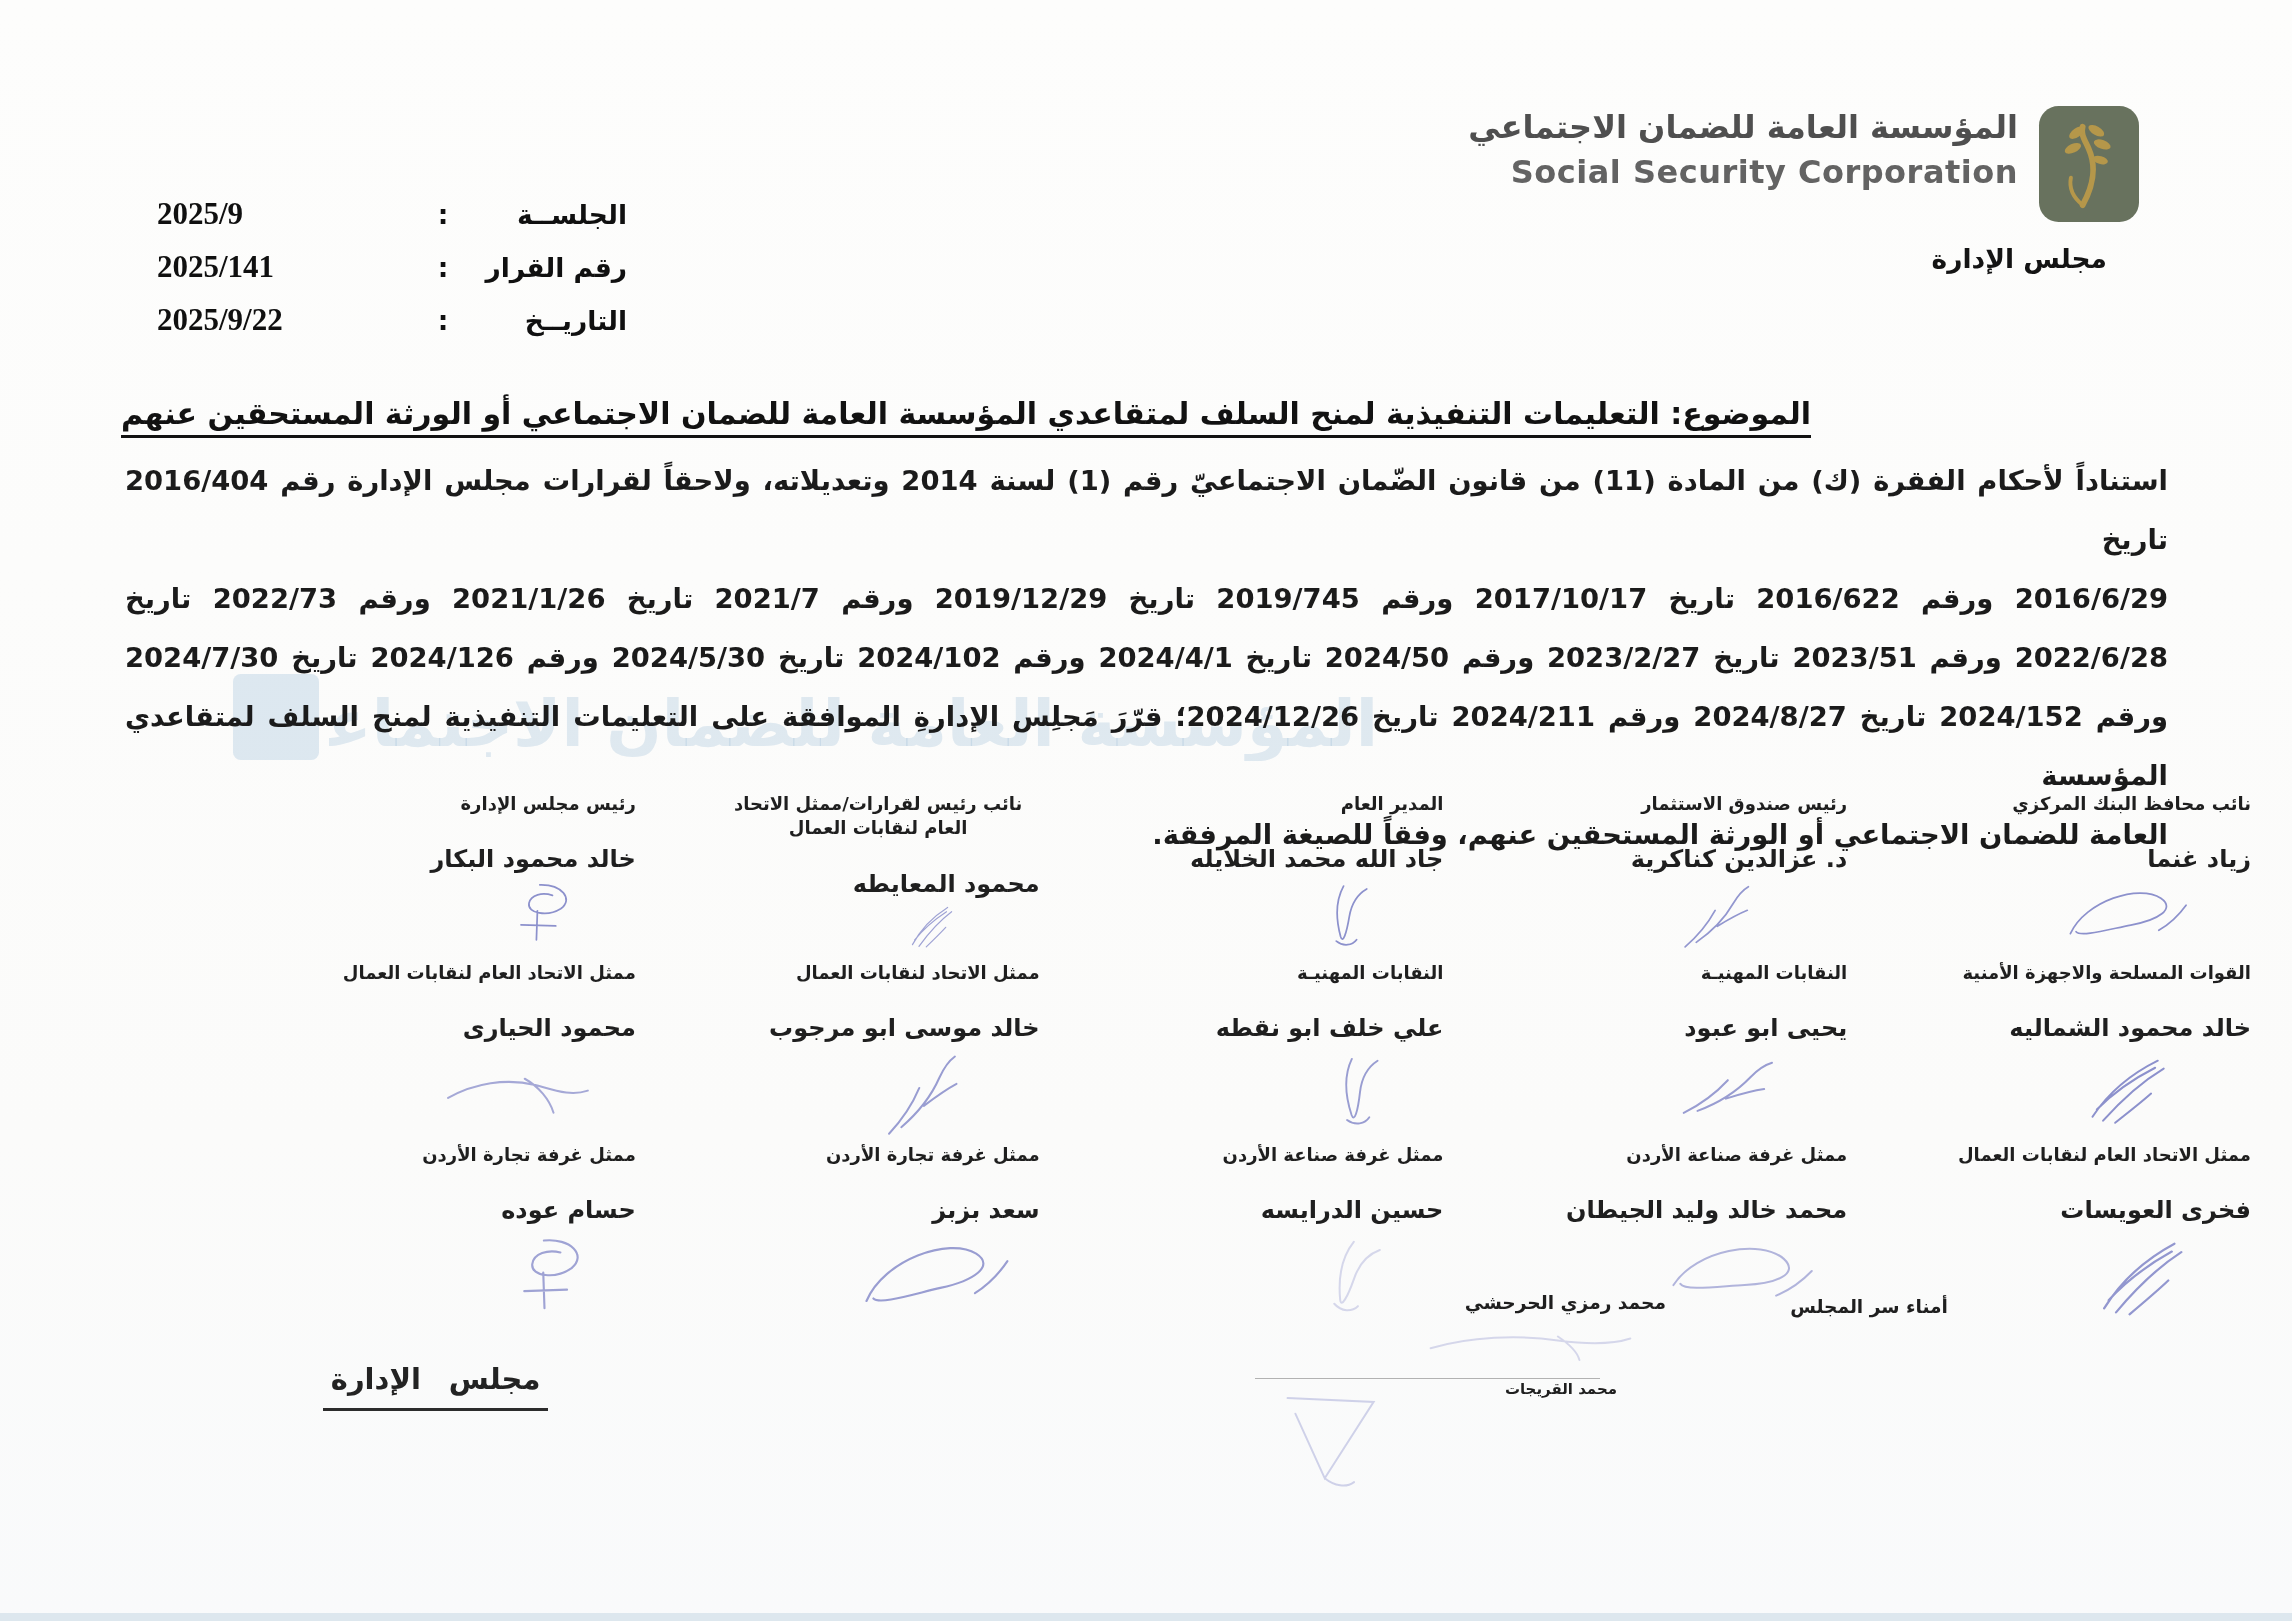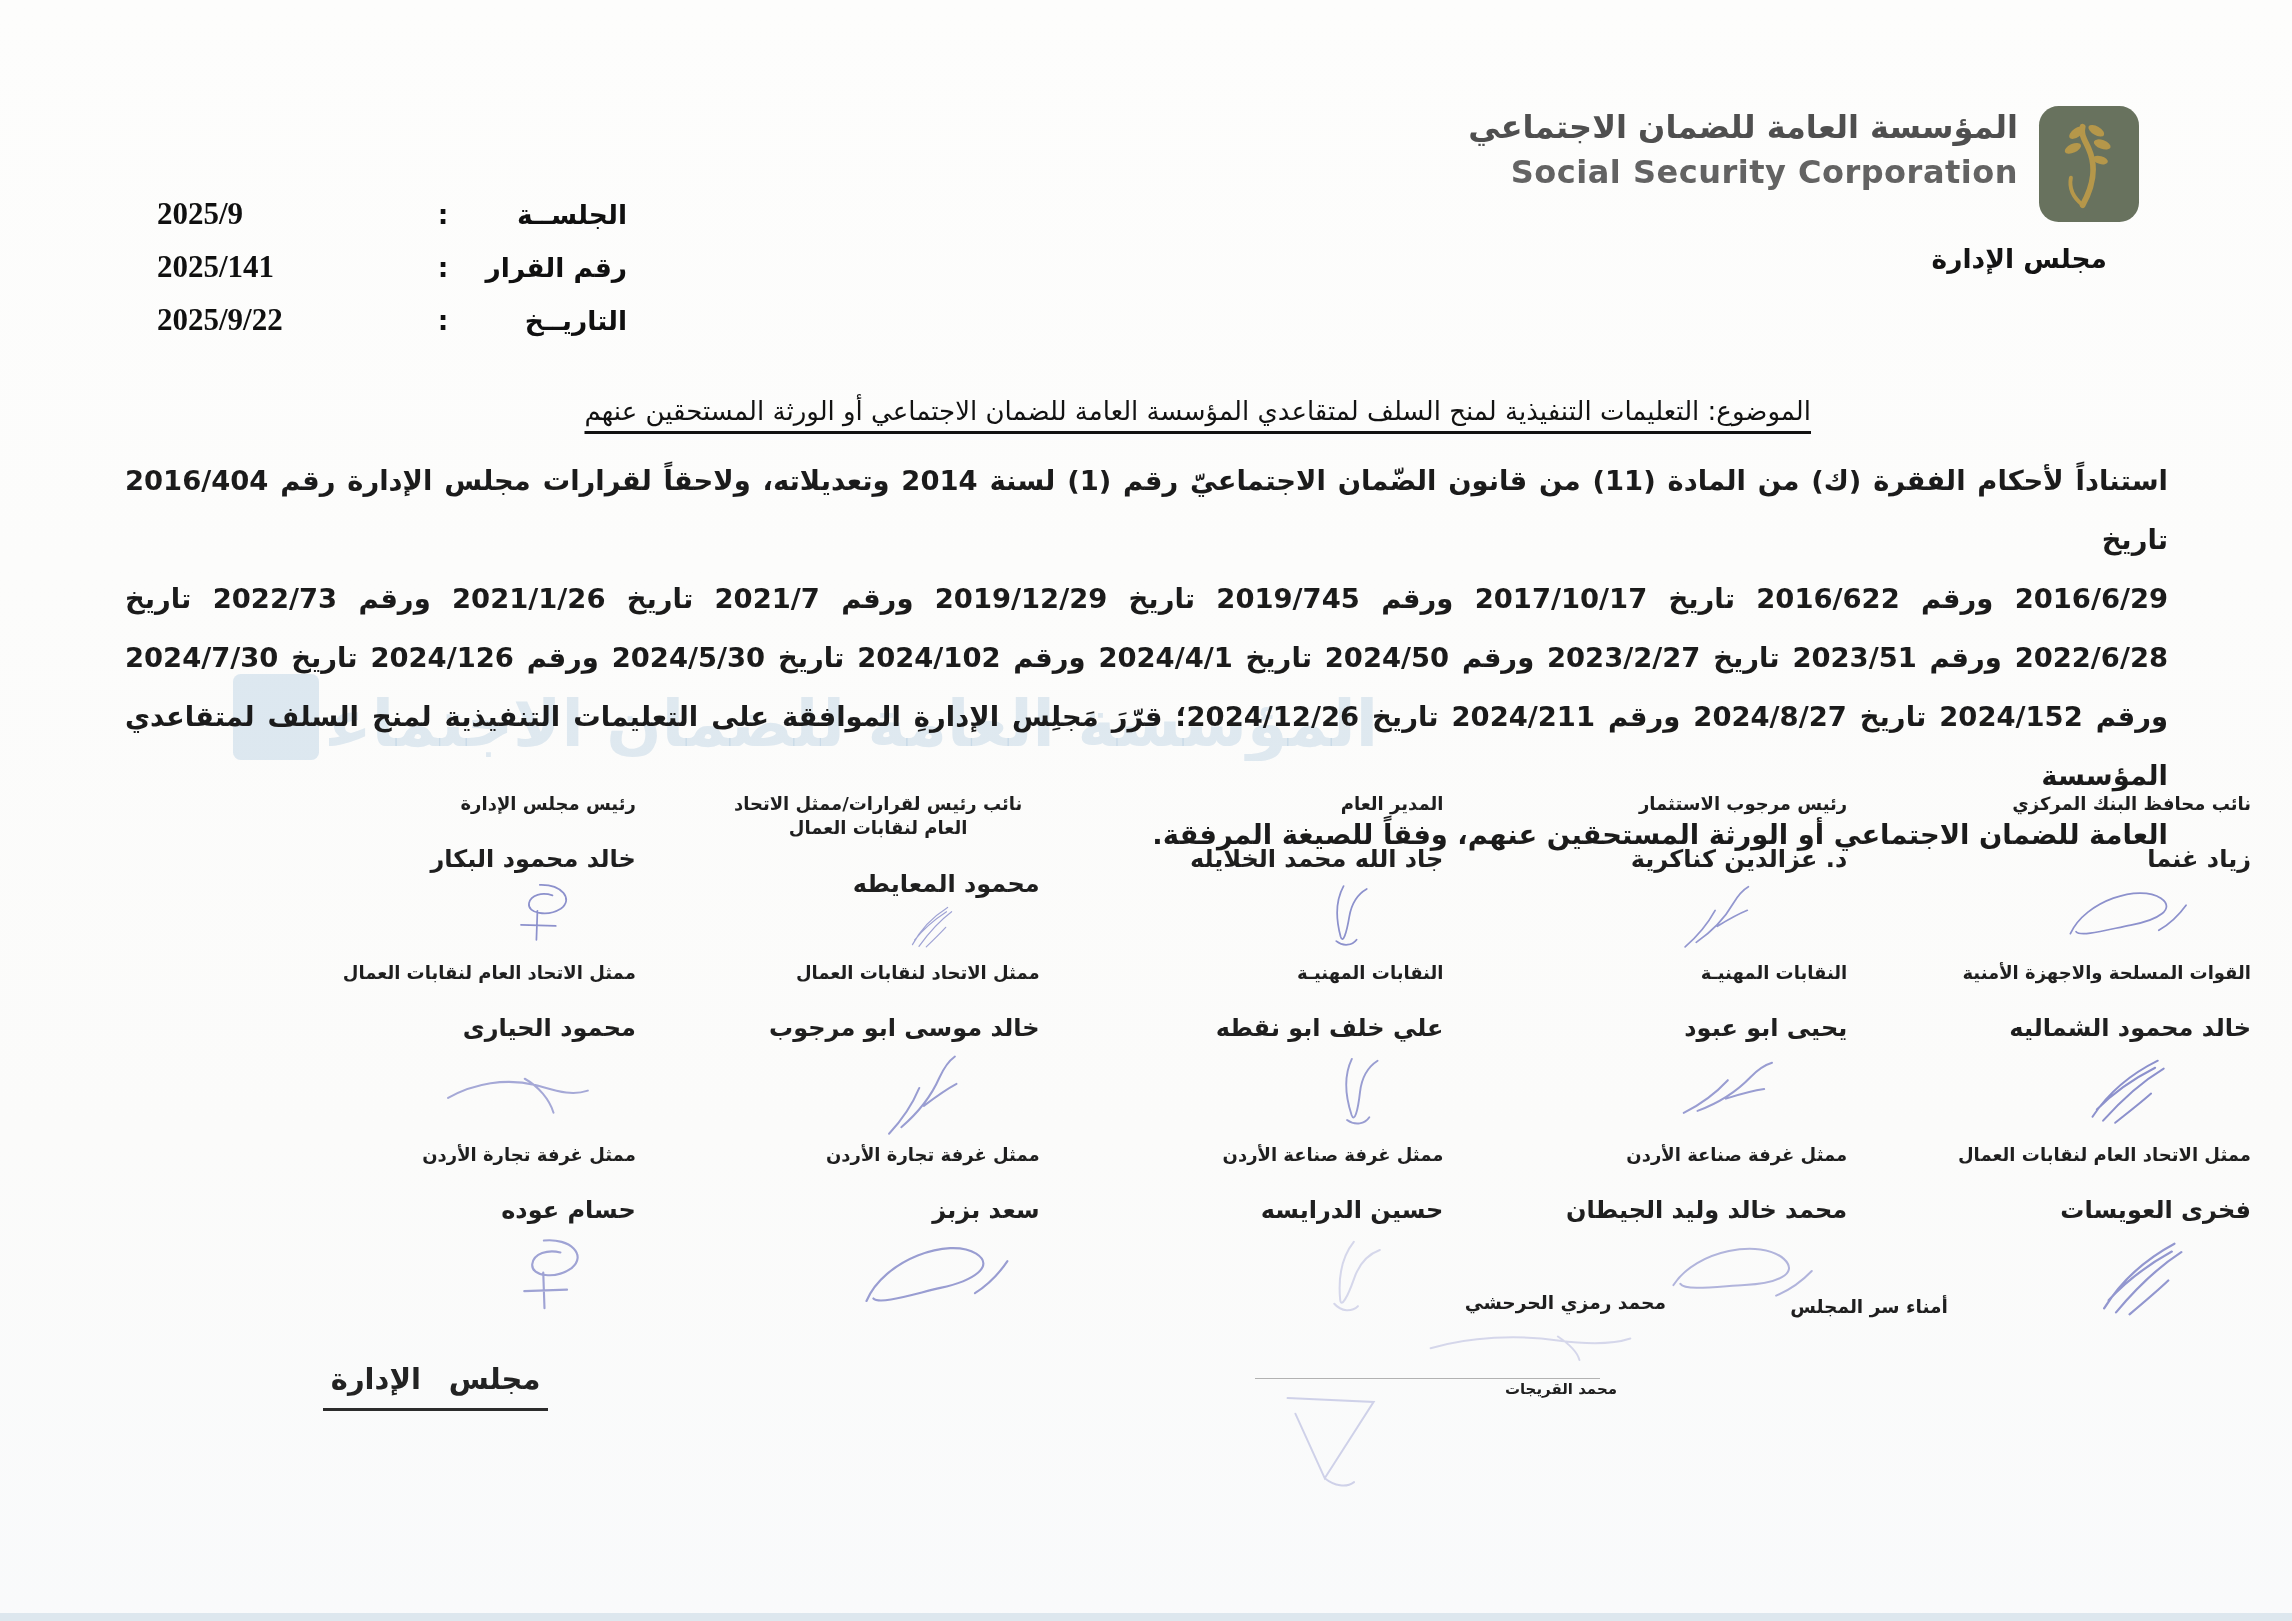--- a/index.html
+++ b/index.html
@@ -34,21 +34,21 @@
   }
   
   .meta{position:absolute;top:196px;left:157px;width:470px;}
   .meta-row{display:flex;direction:rtl;align-items:baseline;height:53px;}
   .meta-label{flex:0 0 162px;font-size:26.5px;font-weight:bold;color:#101010;}
   .meta-sep{flex:0 0 44px;font-size:26.5px;font-weight:bold;text-align:center;color:#101010;}
   .meta-value{flex:1;font-family:"Liberation Serif",serif;font-weight:bold;font-size:31px;color:#101010;text-align:left;direction:ltr;}
   
   .subject{
     position:absolute;top:396px;right:482px;
-    font-size:26px;font-weight:normal;color:#121212;white-space:nowrap;
+    font-size:30px;font-weight:bold;color:#121212;white-space:nowrap;
     text-decoration:underline;text-underline-offset:10.8px;text-decoration-thickness:2.5px;
   }
   
   .body-text{position:absolute;top:451px;right:125px;left:125px;font-size:27.4px;font-weight:bold;color:#1b1b1b;}
   .body-line{line-height:59px;text-align:justify;text-align-last:justify;}
   .body-line.last{text-align-last:right;}
   
   .wm-square{position:absolute;top:674px;left:233px;width:86px;height:86px;background:rgba(150,185,215,.30);border-radius:7.8px;}
   .wm-text{
     position:absolute;top:686px;left:329px;width:1049px;overflow:hidden;
@@ -132,21 +132,21 @@
 
   <div class="sig-grid">
       <div class="sig-cell">
         <div class="sig-title">نائب محافظ البنك المركزي</div>
         <div class="sig-name">زياد غنما</div>
         <svg class="sig-art" width="245" height="108" viewBox="0 0 220 110" style="opacity: 0.9; transform: rotate(-4deg);">
           <path d="M28 78 C52 34 128 16 156 38 C176 54 150 68 112 72 C80 76 42 84 36 76 M150 82 C166 74 180 62 190 50" fill="none" stroke="#8186c8" stroke-width="2.4" stroke-linecap="round"></path>
         </svg>
       </div>
       <div class="sig-cell">
-        <div class="sig-title">رئيس مرجوب الاستثمار</div>
+        <div class="sig-title">رئيس صندوق الاستثمار</div>
         <div class="sig-name">د. عزالدين كناكرية</div>
         <svg class="sig-art" width="225" height="108" viewBox="0 0 220 110" style="opacity: 0.85; transform: rotate(-8deg);">
           <path d="M36 92 C58 78 72 64 84 48 M52 88 C76 76 96 60 110 42 C118 32 124 26 134 22 M84 70 C98 64 112 58 128 54" fill="none" stroke="#8186c8" stroke-width="2.4" stroke-linecap="round"></path>
         </svg>
       </div>
       <div class="sig-cell">
         <div class="sig-title">المدير العام</div>
         <div class="sig-name">جاد الله محمد الخلايله</div>
         <svg class="sig-art" width="196" height="108" viewBox="0 0 220 110" style="opacity: 0.9; transform: rotate(0deg);">
           <path d="M108 18 C96 40 98 66 104 88 C107 98 112 84 116 60 C119 42 126 30 140 22 M98 94 C108 102 120 100 126 92" fill="none" stroke="#8186c8" stroke-width="2.4" stroke-linecap="round"></path>

